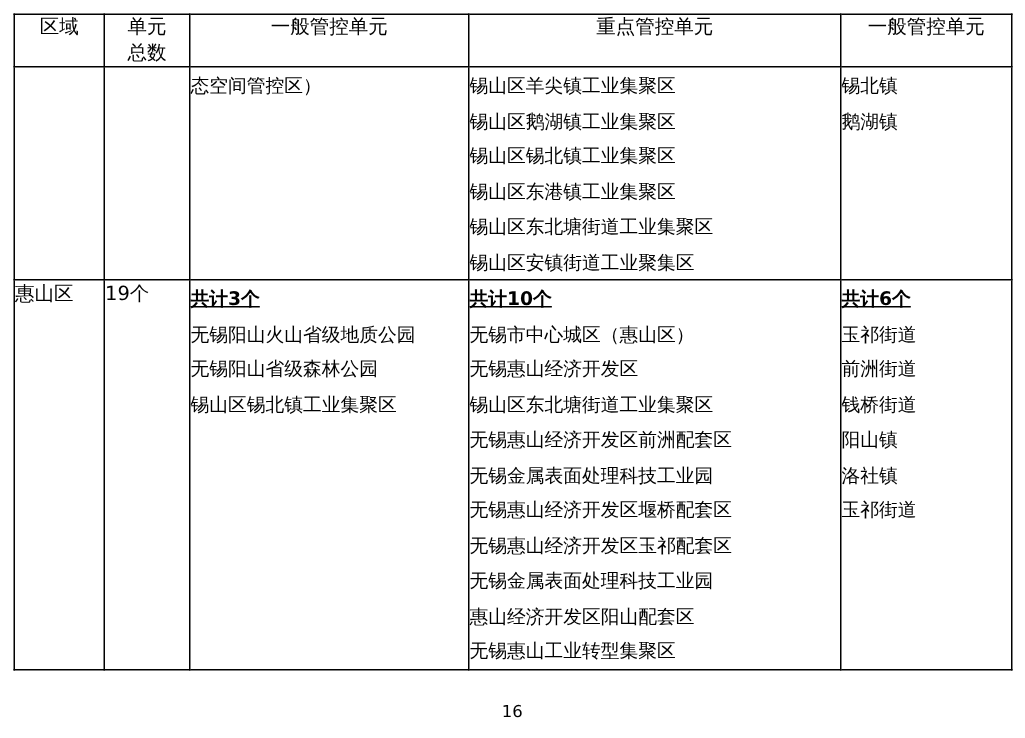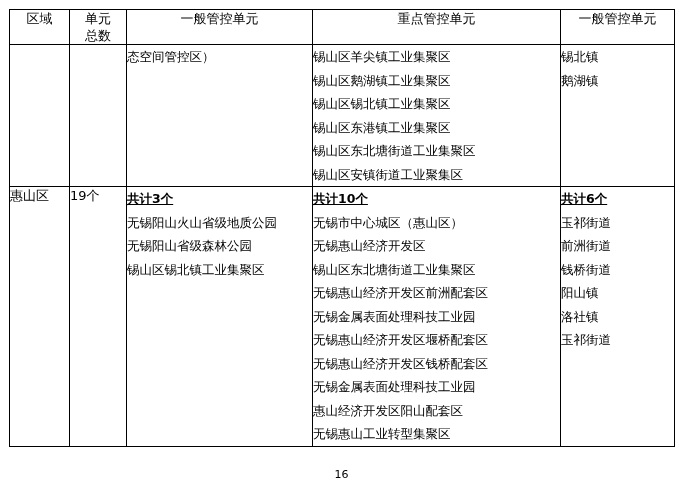--- a/index.html
+++ b/index.html
@@ -141,21 +141,21 @@
           <div class="line">锡山区锡北镇工业集聚区</div>
         </td>
         <td class="cell-list cell-pad-left2">
           <div class="line bold-line">共计10个</div>
           <div class="line">无锡市中心城区（惠山区）</div>
           <div class="line">无锡惠山经济开发区</div>
           <div class="line">锡山区东北塘街道工业集聚区</div>
           <div class="line">无锡惠山经济开发区前洲配套区</div>
           <div class="line">无锡金属表面处理科技工业园</div>
           <div class="line">无锡惠山经济开发区堰桥配套区</div>
-          <div class="line">无锡惠山经济开发区钱桥配套区</div>
+          <div class="line">无锡惠山经济开发区玉祁配套区</div>
           <div class="line">无锡金属表面处理科技工业园</div>
           <div class="line">惠山经济开发区阳山配套区</div>
           <div class="line">无锡惠山工业转型集聚区</div>
         </td>
         <td class="cell-list cell-mid cell-pad-left2">
           <div class="line bold-line">共计6个</div>
           <div class="line">玉祁街道</div>
           <div class="line">前洲街道</div>
           <div class="line">钱桥街道</div>
           <div class="line">阳山镇</div>

